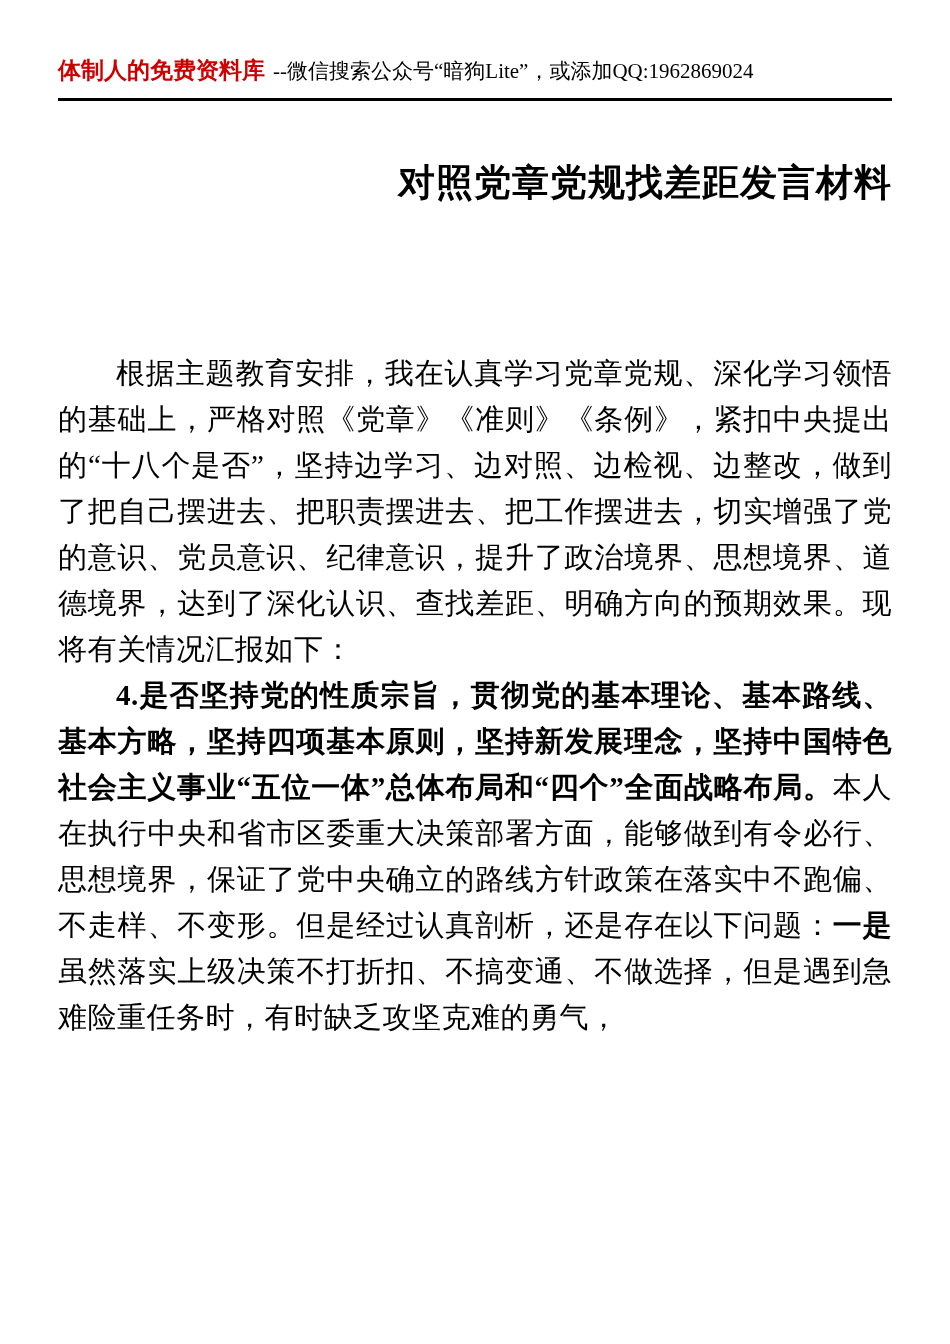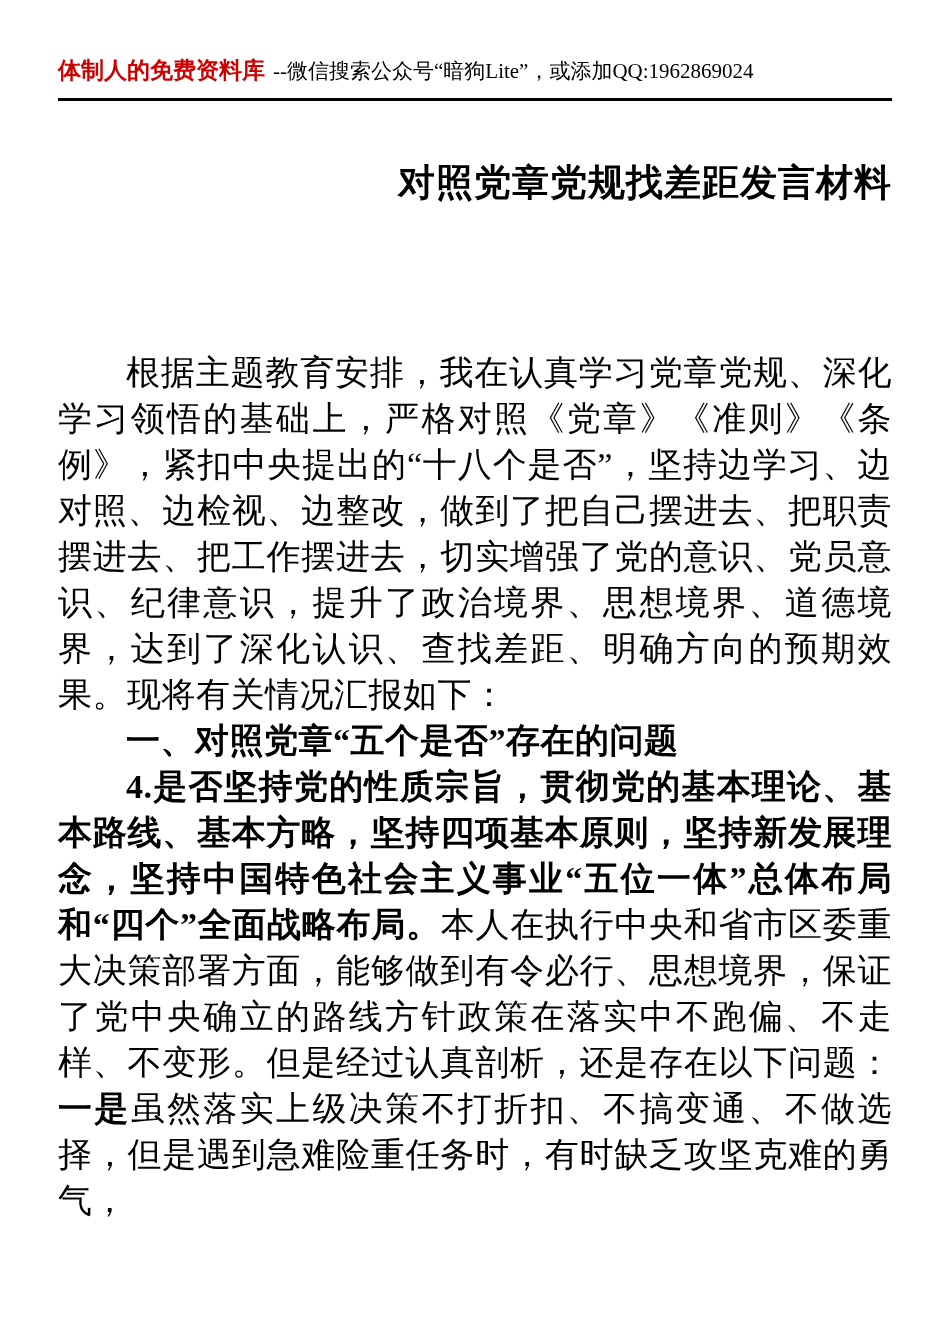--- a/index.html
+++ b/index.html
@@ -38,21 +38,21 @@
   .doc-title {
     margin: 60px 0 0;
     text-align: right;
     font-size: 37px;
     font-weight: bold;
     letter-spacing: 1px;
     line-height: 44px;
   }
   .doc-body {
     margin-top: 145px;
-    font-size: 34px;
+    font-size: 29px;
     line-height: 46px;
     text-align: justify;
     text-justify: inter-character;
     letter-spacing: 0.5px;
   }
   .para {
     margin: 0;
     text-indent: 2em;
   }
   .heading {
@@ -66,17 +66,16 @@
 <body>
 
 <div class="page">
 
   <div class="doc-header"><span class="brand">体制人的免费资料库</span><span class="note">--微信搜索公众号“暗狗Lite”，或添加QQ:1962869024</span></div>
 
   <h1 class="doc-title">对照党章党规找差距发言材料</h1>
 
   <div class="doc-body">
     <p class="para">根据主题教育安排，我在认真学习党章党规、深化学习领悟的基础上，严格对照《党章》《准则》《条例》，紧扣中央提出的“十八个是否”，坚持边学习、边对照、边检视、边整改，做到了把自己摆进去、把职责摆进去、把工作摆进去，切实增强了党的意识、党员意识、纪律意识，提升了政治境界、思想境界、道德境界，达到了深化认识、查找差距、明确方向的预期效果。现将有关情况汇报如下：</p>
-    <p class="para heading">一、对照党章“五个是否”存在的问题</p>
     <p class="para"><span class="b">4.是否坚持党的性质宗旨，贯彻党的基本理论、基本路线、基本方略，坚持四项基本原则，坚持新发展理念，坚持中国特色社会主义事业“五位一体”总体布局和“四个”全面战略布局。</span><span>本人在执行中央和省市区委重大决策部署方面，能够做到有令必行、思想境界，保证了党中央确立的路线方针政策在落实中不跑偏、不走样、不变形。但是经过认真剖析，还是存在以下问题：</span><span class="b">一是</span><span>虽然落实上级决策不打折扣、不搞变通、不做选择，但是遇到急难险重任务时，有时缺乏攻坚克难的勇气，</span></p>
   </div>
 
 </div>
 
 </body></html>

